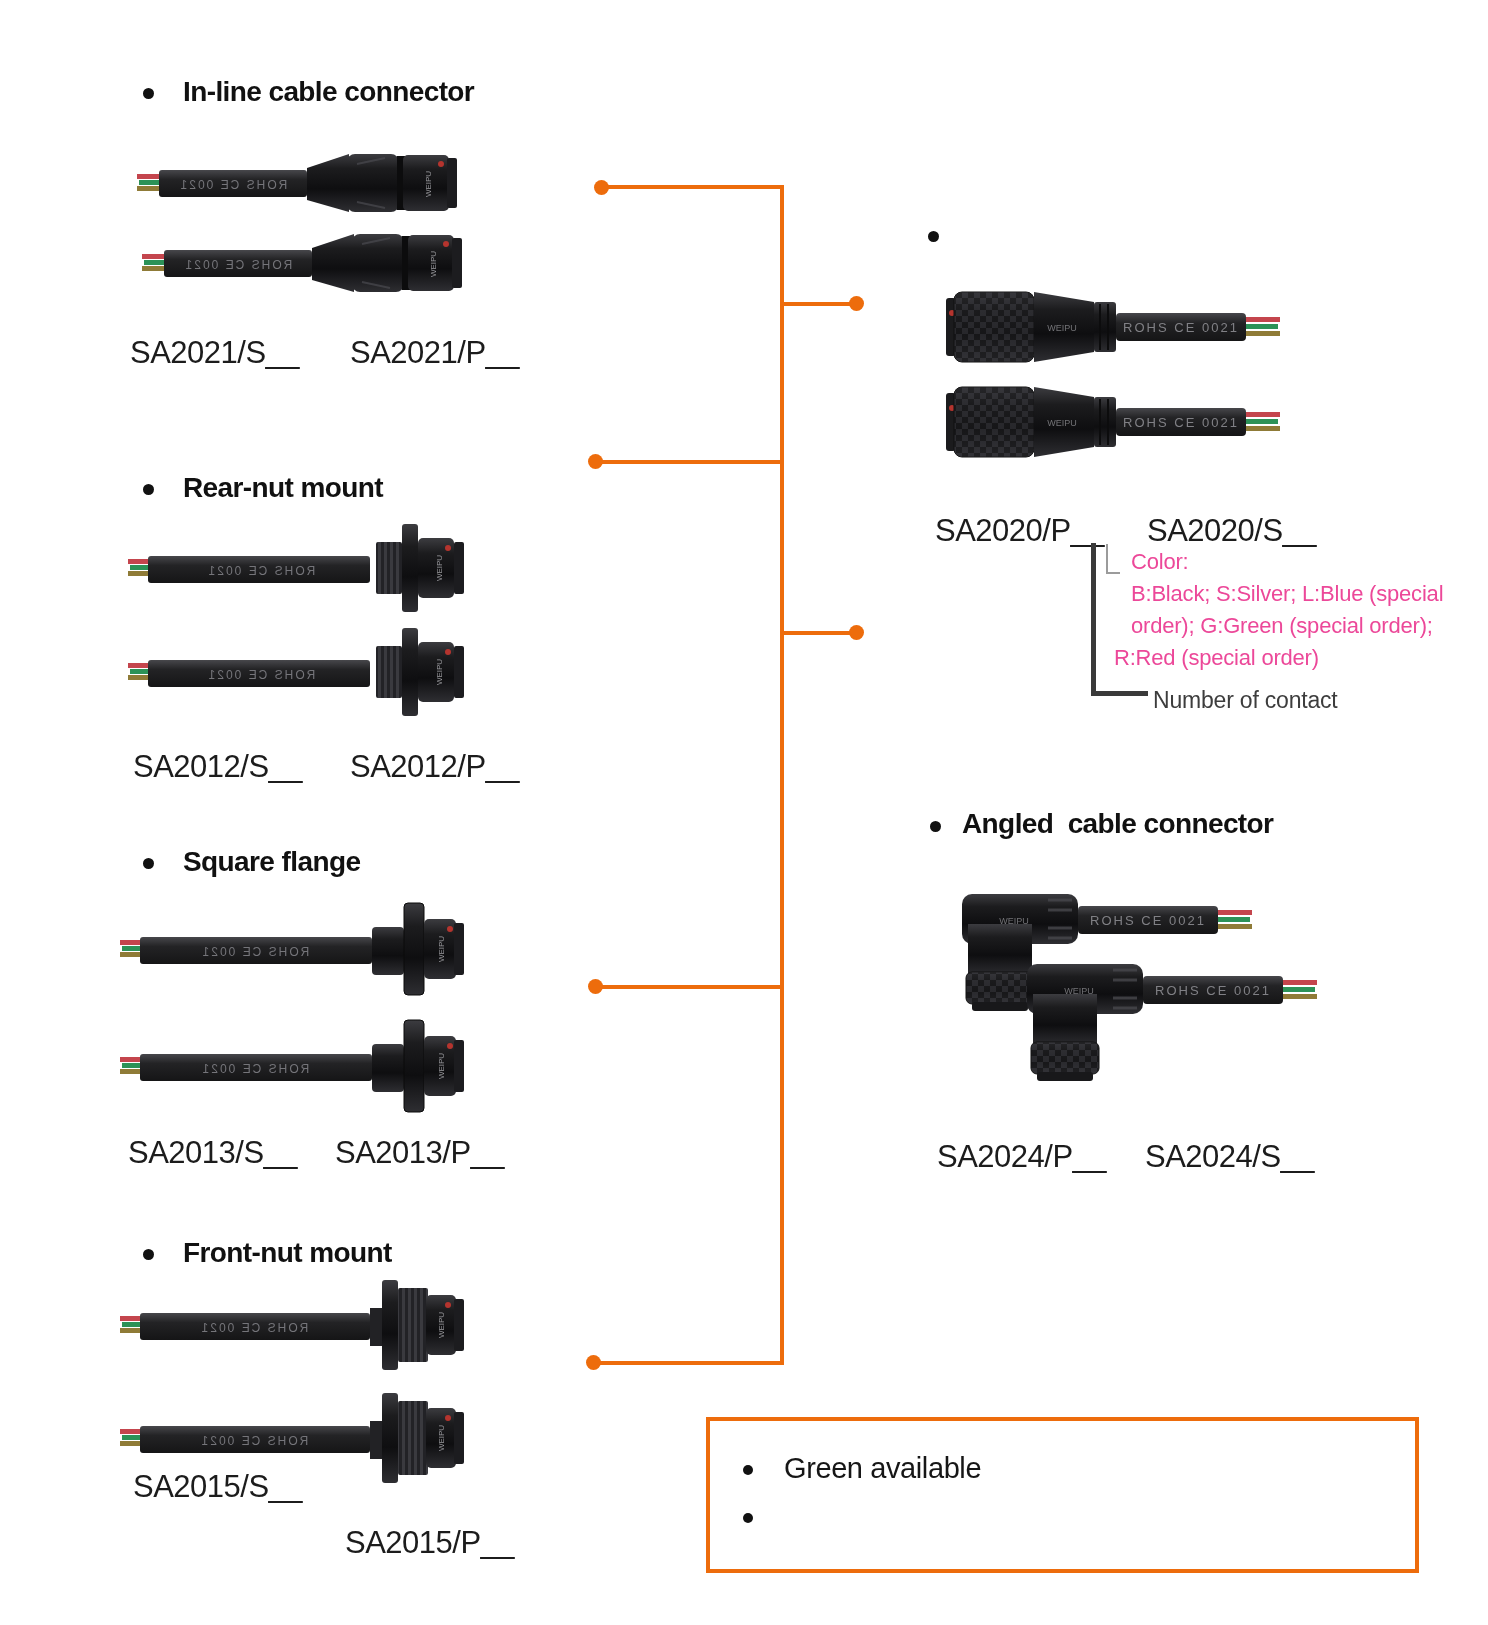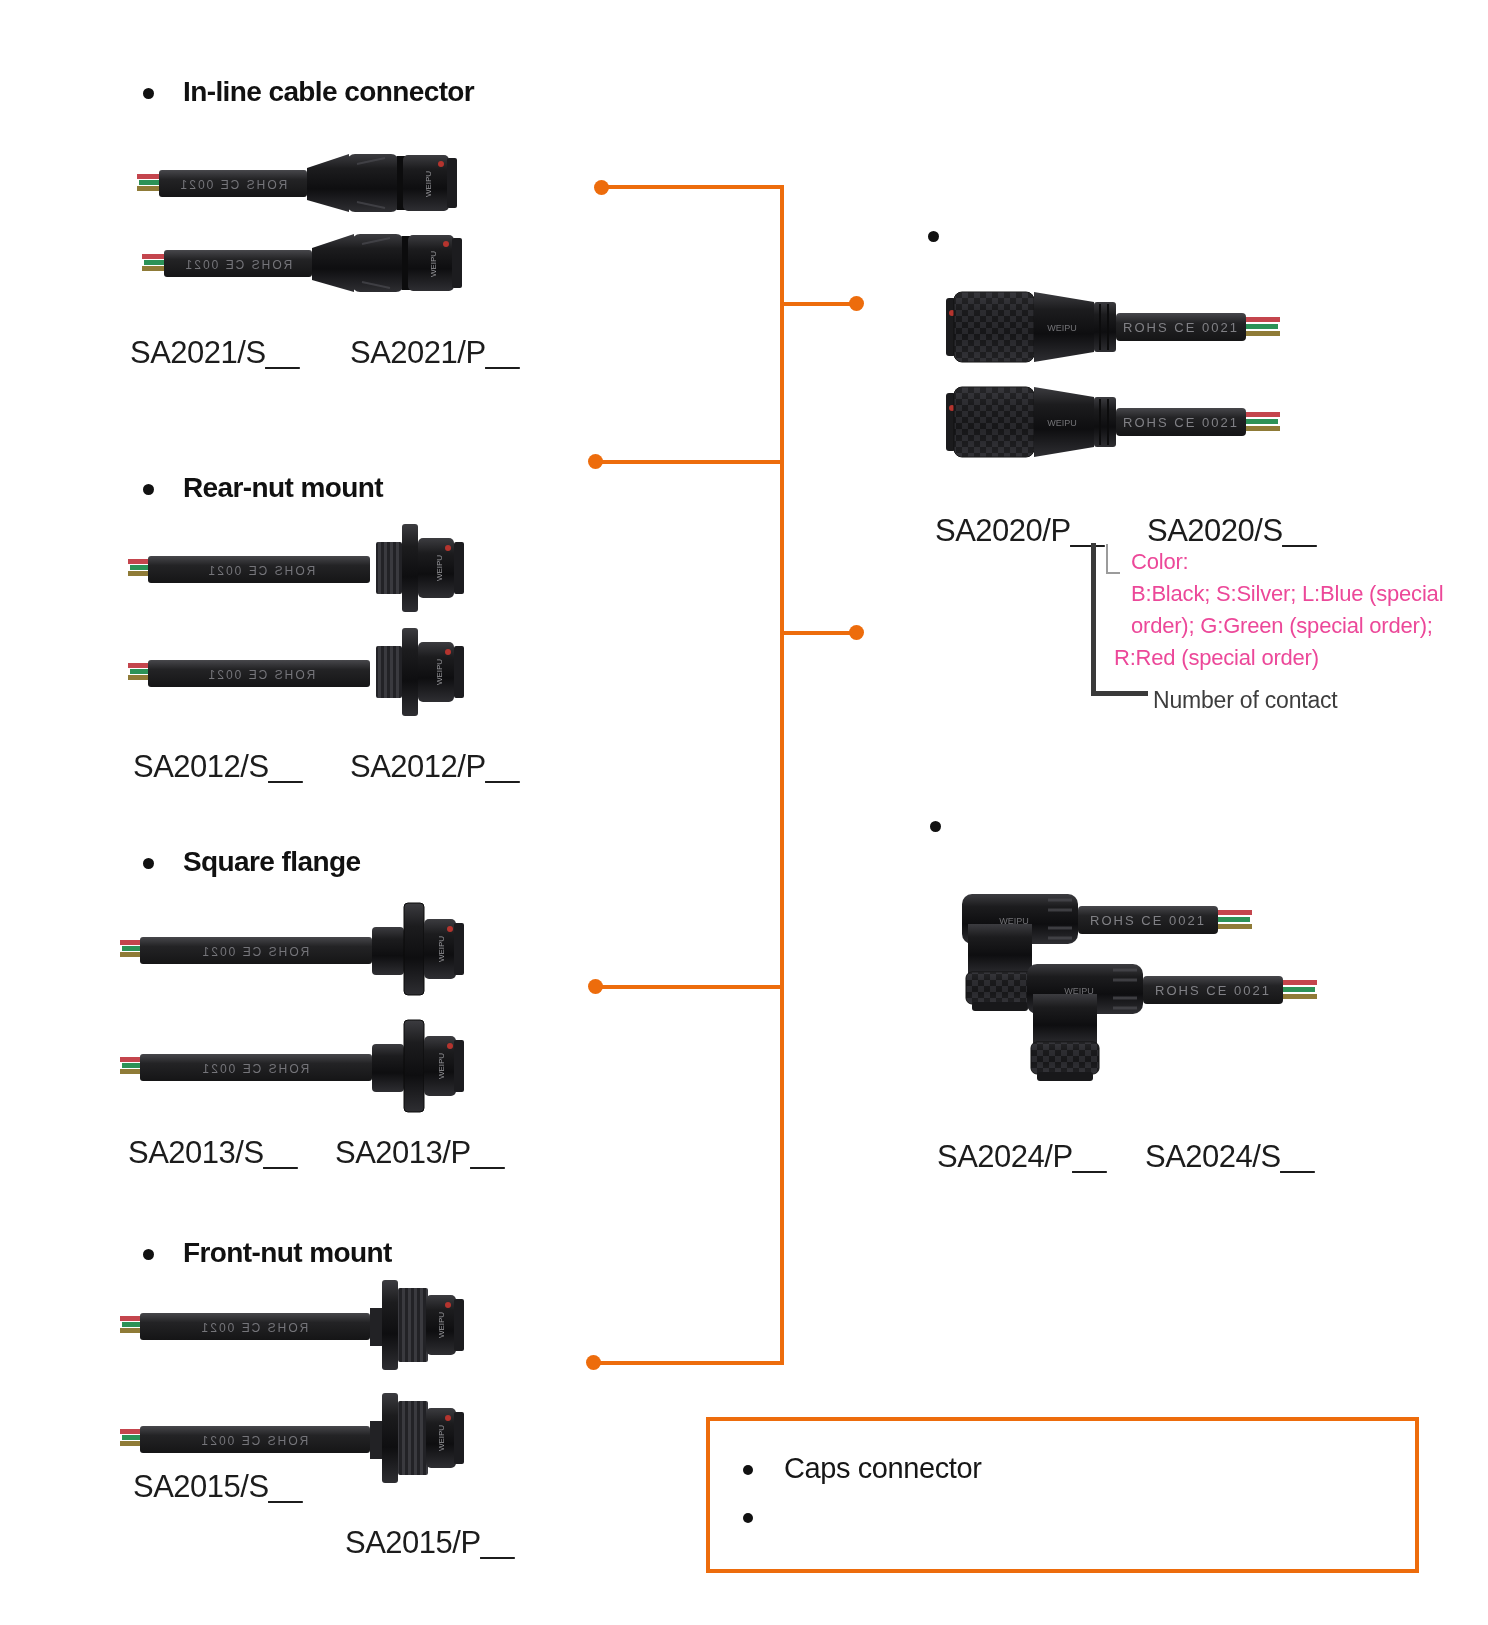--- a/index.html
+++ b/index.html
@@ -63,20 +63,21 @@
 
   <span class="hbullet" style="left:143px;top:858px"></span>
   <div class="hdr" style="left:183px;top:846px">Square flange</div>
 
   <span class="hbullet" style="left:143px;top:1249px"></span>
   <div class="hdr" style="left:183px;top:1237px">Front-nut mount</div>
 
   <span class="hbullet" style="left:928px;top:231px"></span>
 
   <span class="hbullet" style="left:930px;top:821px"></span>
+  <div class="hdr" style="left:962px;top:808px">Angled  cable connector</div>
 
   <div class="oline" style="left:780px;top:185px;width:4px;height:1180px"></div>
   <div class="oline" style="left:601px;top:185px;width:181px;height:4px"></div>
   <span class="odot" style="left:594px;top:180px"></span>
   <div class="oline" style="left:782px;top:302px;width:70px;height:4px"></div>
   <span class="odot" style="left:849px;top:296px"></span>
   <div class="oline" style="left:596px;top:460px;width:186px;height:4px"></div>
   <span class="odot" style="left:588px;top:454px"></span>
   <div class="oline" style="left:782px;top:631px;width:70px;height:4px"></div>
   <span class="odot" style="left:849px;top:625px"></span>
@@ -340,16 +341,16 @@
       <rect x="270" y="26" width="34" height="5" fill="#c4454d"></rect>
       <rect x="270" y="33" width="32" height="5" fill="#2c9257"></rect>
       <rect x="270" y="40" width="34" height="5" fill="#8f7b37"></rect>
     </g>
   </svg>
   <div class="plabel" style="left:937px;top:1126px">SA2024/P__</div>
   <div class="plabel" style="left:1145px;top:1126px">SA2024/S__</div>
 
   <div class="notes-box"></div>
   <span class="nbullet" style="left:743px;top:1465px"></span>
-  <div class="ntext" style="left:784px;top:1452px">Caps connector</div>
+  <div class="ntext" style="left:784px;top:1452px">Green available</div>
   <span class="nbullet" style="left:743px;top:1513px"></span>
 
 </div>
 
 </body></html>

